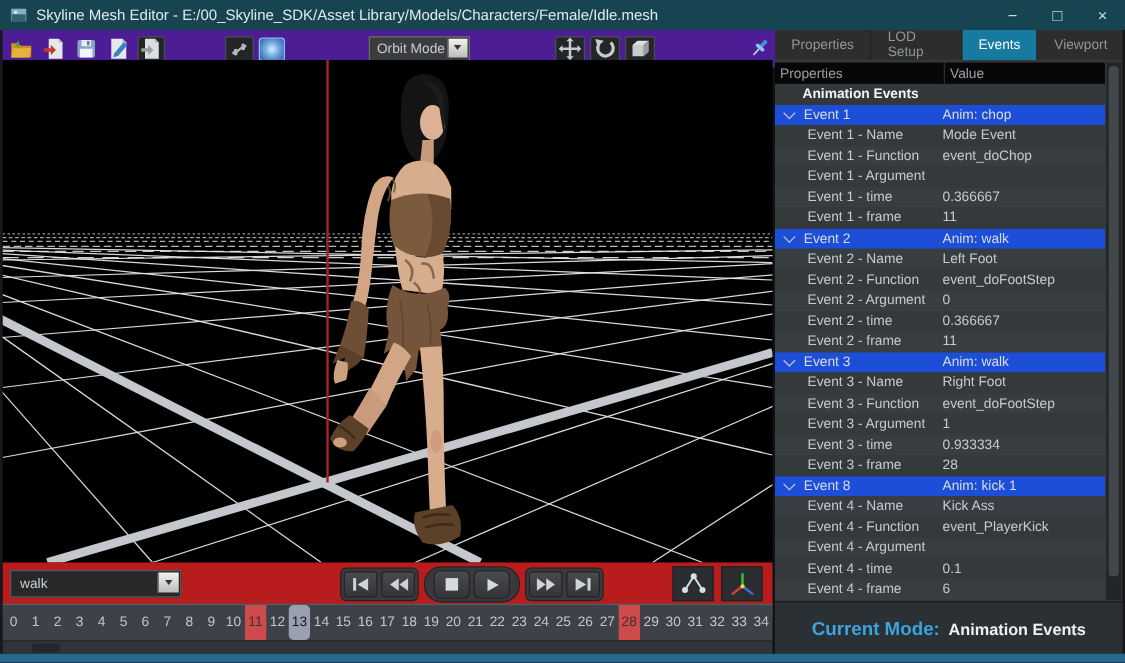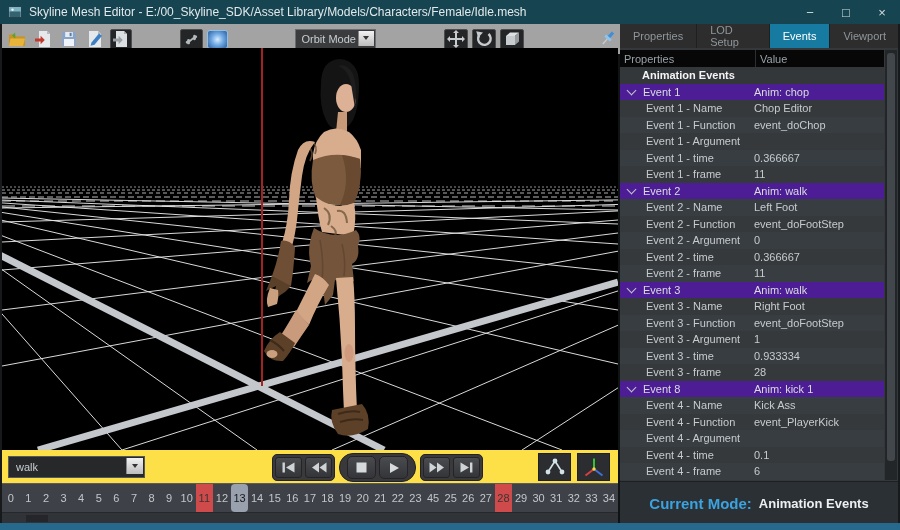--- a/index.html
+++ b/index.html
@@ -4,21 +4,21 @@
 <style>
   html,body{margin:0;padding:0}
   body{width:900px;height:530px;position:relative;background:#101314;font-family:"Liberation Sans",sans-serif;overflow:hidden;-webkit-font-smoothing:antialiased}
   
   .titlebar{position:absolute;left:0;top:0;width:900px;height:24px;background:#164450;display:flex;align-items:center;color:#e2e9ec;font-size:12px}
   .app-icon{margin:0 7px 0 8px;display:flex}
   .title-text{flex:1;white-space:nowrap;overflow:hidden}
   .win-controls{display:flex;height:24px}
   .win-btn{width:36px;height:24px;display:flex;align-items:center;justify-content:center;color:#d4dde1;font-size:13px}
   
-  .toolbar{position:absolute;left:0;top:24px;width:620px;height:30px;background:#a3a3a3;display:flex;align-items:center}
+  .toolbar{position:absolute;left:0;top:24px;width:620px;height:30px;background:#4c1d95;display:flex;align-items:center}
   .tbtn{width:24px;height:21px;display:flex;align-items:center;justify-content:center;margin-left:4px;border-radius:2px}
   .tbtn.pressed{background:#232527;border:1px solid #4b4e50;width:22px;height:19px}
   .orbit-select{margin-left:66px;width:80px;height:19px;background:#3a3c3e;border:1px solid #6a6d6f;color:#c9cdd0;font-size:11px;display:flex;align-items:center;padding-left:6px;position:relative}
   .dd-btn{position:absolute;right:1px;top:1px;width:15px;height:15px;background:linear-gradient(#f2f2f2,#bdbdbd);display:flex;align-items:center;justify-content:center;border-left:1px solid #888}
   .dd-arrow{width:0;height:0;border-left:3.5px solid transparent;border-right:3.5px solid transparent;border-top:4.5px solid #333}
   .transform-group{display:flex;margin-left:64px}
   .pin-wrap{margin-left:74px}
   
   .tabs{position:absolute;left:620px;top:24px;width:280px;height:24px;background:#262626;display:flex;align-items:stretch}
   .tab{padding:0 13px;font-size:11px;color:#8f969a;background:#2d2d2d;display:flex;align-items:center;justify-content:center;border-right:1px solid #1f1f1f}
@@ -28,33 +28,33 @@
   .viewport{position:absolute;left:2px;top:48px;width:616px;height:402px;background:#000}
   
   .right-panel{position:absolute;left:620px;top:48px;width:278px;height:476px;background:#34383b}
   .cols{position:absolute;left:0;top:2px;width:264px;height:17px;background:#070708;color:#9aa1a6;font-size:11px;display:flex;align-items:center;border-bottom:1px solid #1c1e20}
   .col-name{width:131px;padding-left:4px;border-right:1px solid #2c2f31;height:100%;display:flex;align-items:center}
   .col-value{padding-left:4px}
   .rows{position:absolute;left:0;top:19px;width:264px;height:413px;overflow:hidden}
   .prow{height:16.5px;display:flex;align-items:center;font-size:11px;color:#c6cbce;position:relative}
   .prow.child{background:#35393c}
   .prow.child.alt{background:#383d41}
-  .prow.group{background:#4c1d95;color:#d8dcdf}
+  .prow.group{background:#1d4ed8;color:#d8dcdf}
   .prow.section{background:#33373a}
   .prow.section .plabel{margin-left:22px;font-weight:bold;color:#f3f4f5}
   .prow.child .plabel{margin-left:26px}
   .pvalue{position:absolute;left:134px;white-space:nowrap}
   .chev{width:6px;height:6px;border-right:1.6px solid #c2c7ca;border-bottom:1.6px solid #c2c7ca;transform:rotate(45deg);margin:-3px 8px 0 8px;display:inline-block}
   .vscroll{position:absolute;left:265px;top:2px;width:12px;height:430px;background:#232629}
   .vthumb{position:absolute;left:2px;top:3px;width:8px;height:408px;background:#42474c;border-radius:3px}
   .current-mode{position:absolute;left:0;top:433px;width:278px;height:43px;background:#2b3034;border-top:1px solid #1d1f22;display:flex;align-items:center;justify-content:center;gap:7px}
   .cm-label{color:#3ba3e0;font-size:15px;font-weight:bold}
   .cm-value{color:#edf0f2;font-size:13px;font-weight:bold}
   
-  .controls{position:absolute;left:2px;top:450px;width:616px;height:42px;background:#fde047}
+  .controls{position:absolute;left:2px;top:450px;width:616px;height:42px;background:#b91c1c}
   .anim-select{position:absolute;left:6px;top:6px;width:128px;height:20px;background:#26282a;border:1px solid #55585a;color:#c9cdd0;font-size:11px;display:flex;align-items:center;padding-left:7px}
   .anim-select .dd-btn{width:16px;height:16px}
   .pb-wrap{position:absolute;left:270px;top:3px;display:flex;align-items:center;gap:4px}
   .pb-group{display:flex;gap:3px;background:#3a3a3d;border:1px solid #232325;border-radius:5px;padding:2px}
   .pb-pill{display:flex;gap:3px;background:#39393c;border:1px solid #232325;border-radius:14px;padding:2px 7px}
   .pbtn{width:25px;height:19px;background:linear-gradient(#4a4b4f,#343539);border:1px solid #242427;border-radius:3px;display:flex;align-items:center;justify-content:center}
   .pb-pill .pbtn{width:27px;height:21px;border-radius:5px}
   .icon-duo{position:absolute;right:8px;top:3px;display:flex;gap:6px}
   .dbtn{width:31px;height:26px;background:#2b2d30;border:1px solid #1f2123;display:flex;align-items:center;justify-content:center}
   
@@ -277,21 +277,21 @@
         <span class="plabel">Animation Events</span>
         <span class="pvalue"></span>
       </div>
       <div class="prow group">
         <span class="chev"></span>
         <span class="plabel">Event 1</span>
         <span class="pvalue">Anim: chop</span>
       </div>
       <div class="prow child">
         <span class="plabel">Event 1 - Name</span>
-        <span class="pvalue">Chop Editor</span>
+        <span class="pvalue">Mode Event</span>
       </div>
       <div class="prow child alt">
         <span class="plabel">Event 1 - Function</span>
         <span class="pvalue">event_doChop</span>
       </div>
       <div class="prow child">
         <span class="plabel">Event 1 - Argument</span>
         <span class="pvalue"></span>
       </div>
       <div class="prow child alt">
@@ -475,21 +475,21 @@
     <div class="tcell">14</div>
     <div class="tcell">15</div>
     <div class="tcell">16</div>
     <div class="tcell">17</div>
     <div class="tcell">18</div>
     <div class="tcell">19</div>
     <div class="tcell">20</div>
     <div class="tcell">21</div>
     <div class="tcell">22</div>
     <div class="tcell">23</div>
-    <div class="tcell">45</div>
+    <div class="tcell">24</div>
     <div class="tcell">25</div>
     <div class="tcell">26</div>
     <div class="tcell">27</div>
     <div class="tcell red">28</div>
     <div class="tcell">29</div>
     <div class="tcell">30</div>
     <div class="tcell">31</div>
     <div class="tcell">32</div>
     <div class="tcell">33</div>
     <div class="tcell">34</div>

